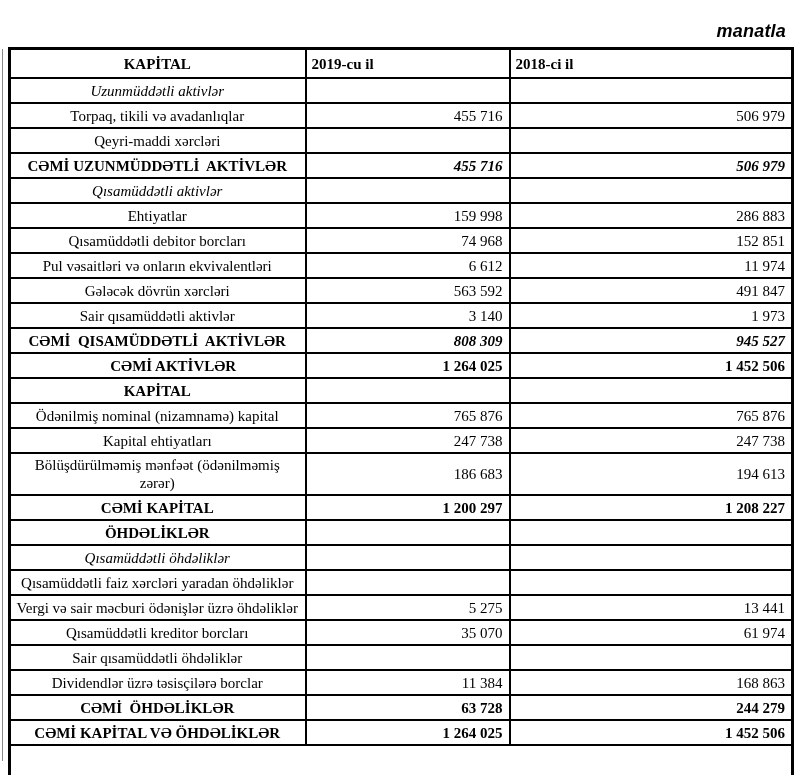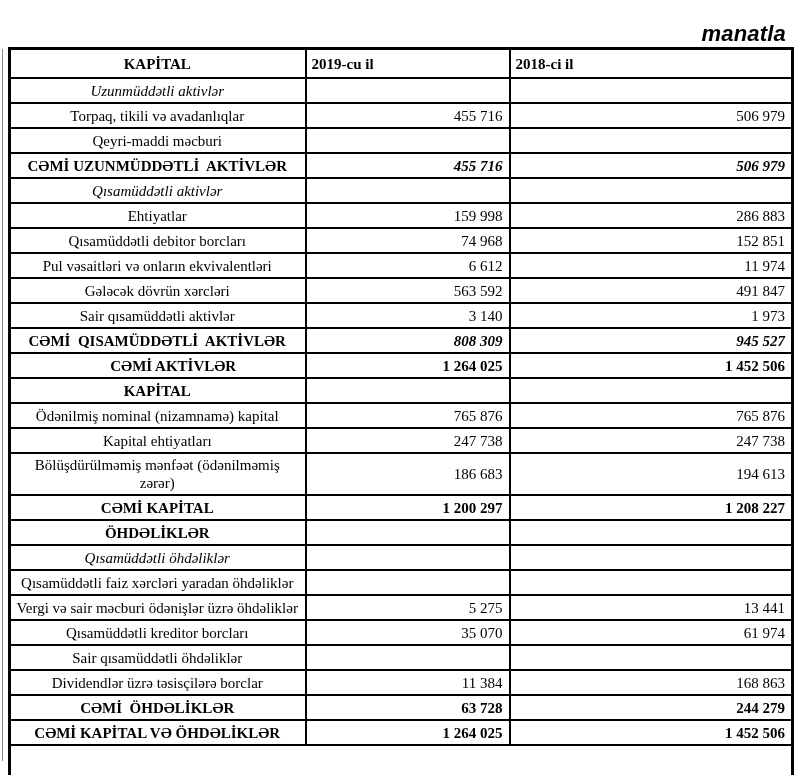--- a/index.html
+++ b/index.html
@@ -8,21 +8,21 @@
     width:800px;height:775px;
     font-family:"Liberation Serif", serif;
     color:#000;
     overflow:hidden;
   }
   .unit-label{
     position:absolute;
     top:21px;right:14px;
     font-family:"Liberation Sans", sans-serif;
     font-weight:bold;font-style:italic;
-    font-size:22px;
+    font-size:18px;
     letter-spacing:.2px;
   }
   .scan-line{
     position:absolute;
     left:2px;top:49px;width:1px;height:712px;
     background:#8a8a8a;
   }
   table.sheet{
     position:absolute;
     left:8px;top:47px;
@@ -91,21 +91,21 @@
         <td class="label">Uzunmüddətli aktivlər</td>
         <td class="num"></td>
         <td class="num"></td>
       </tr>
       <tr class="item">
         <td class="label">Torpaq, tikili və avadanlıqlar</td>
         <td class="num">455 716</td>
         <td class="num">506 979</td>
       </tr>
       <tr class="item">
-        <td class="label">Qeyri-maddi məcburi</td>
+        <td class="label">Qeyri-maddi xərcləri</td>
         <td class="num"></td>
         <td class="num"></td>
       </tr>
       <tr class="total">
         <td class="label">CƏMİ UZUNMÜDDƏTLİ  AKTİVLƏR</td>
         <td class="num">455 716</td>
         <td class="num">506 979</td>
       </tr>
       <tr class="section">
         <td class="label">Qısamüddətli aktivlər</td>

